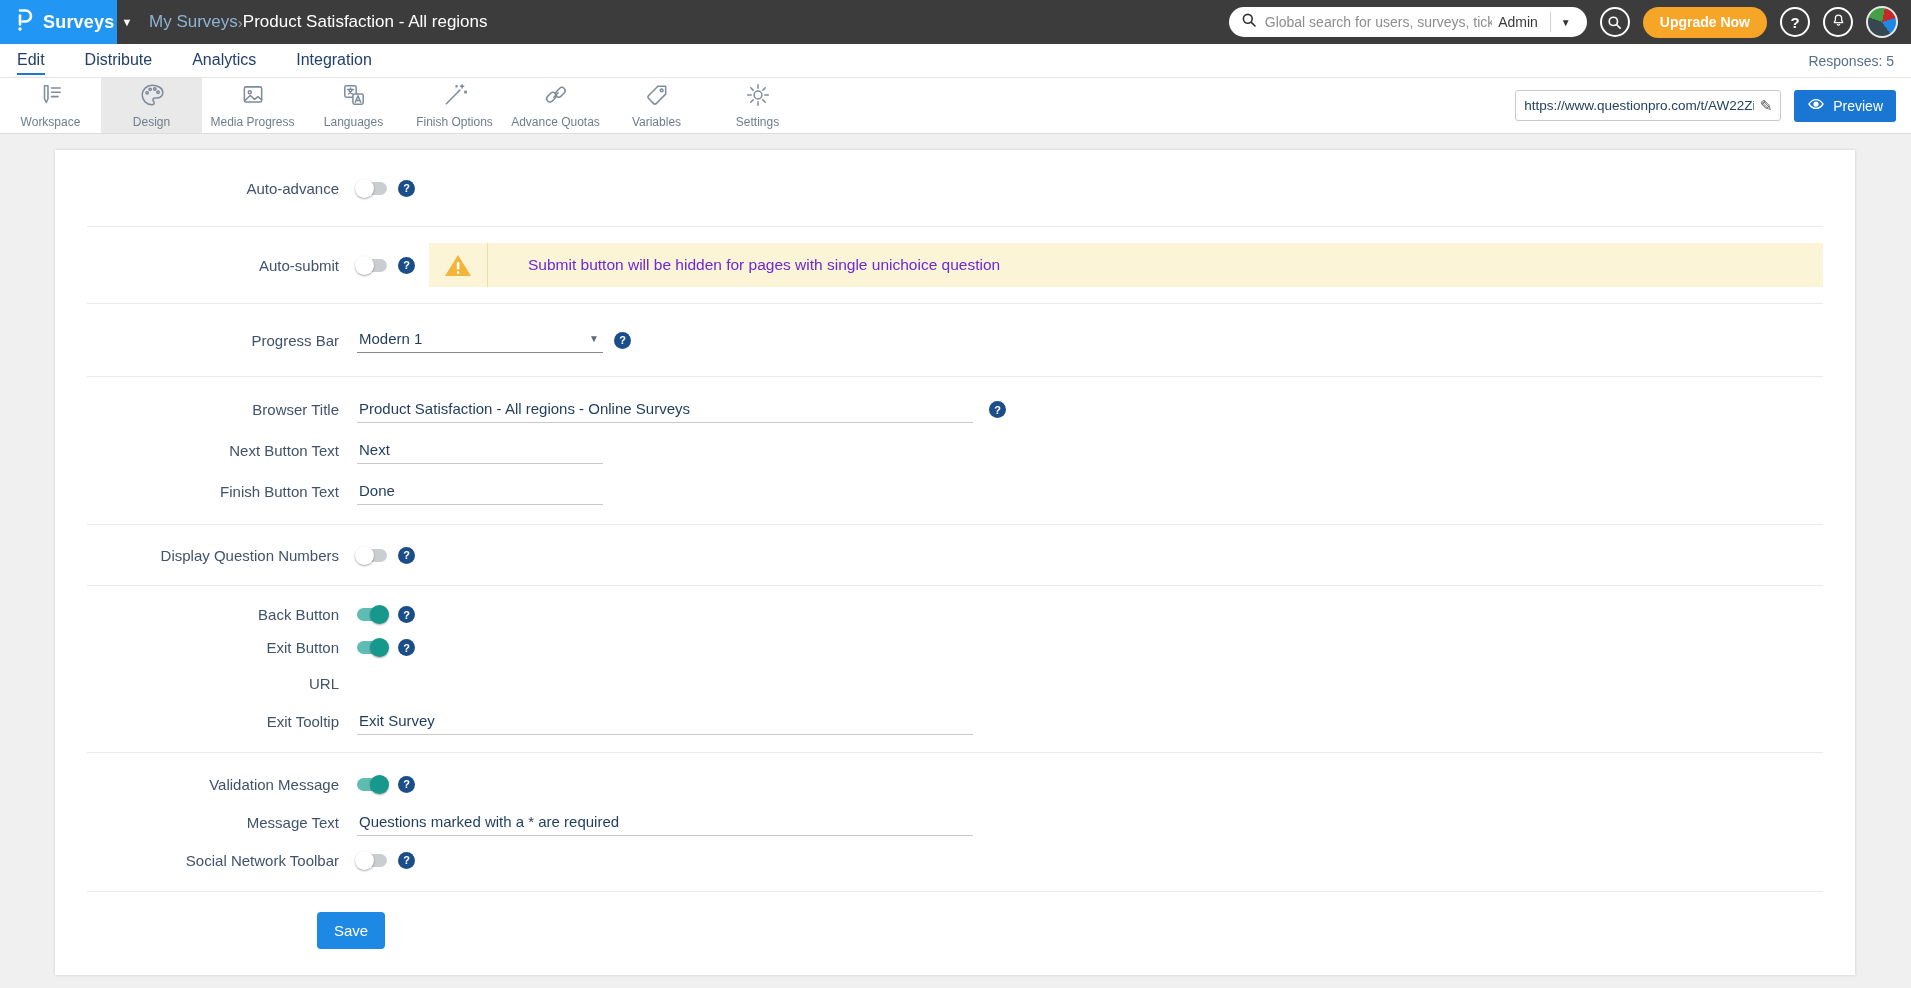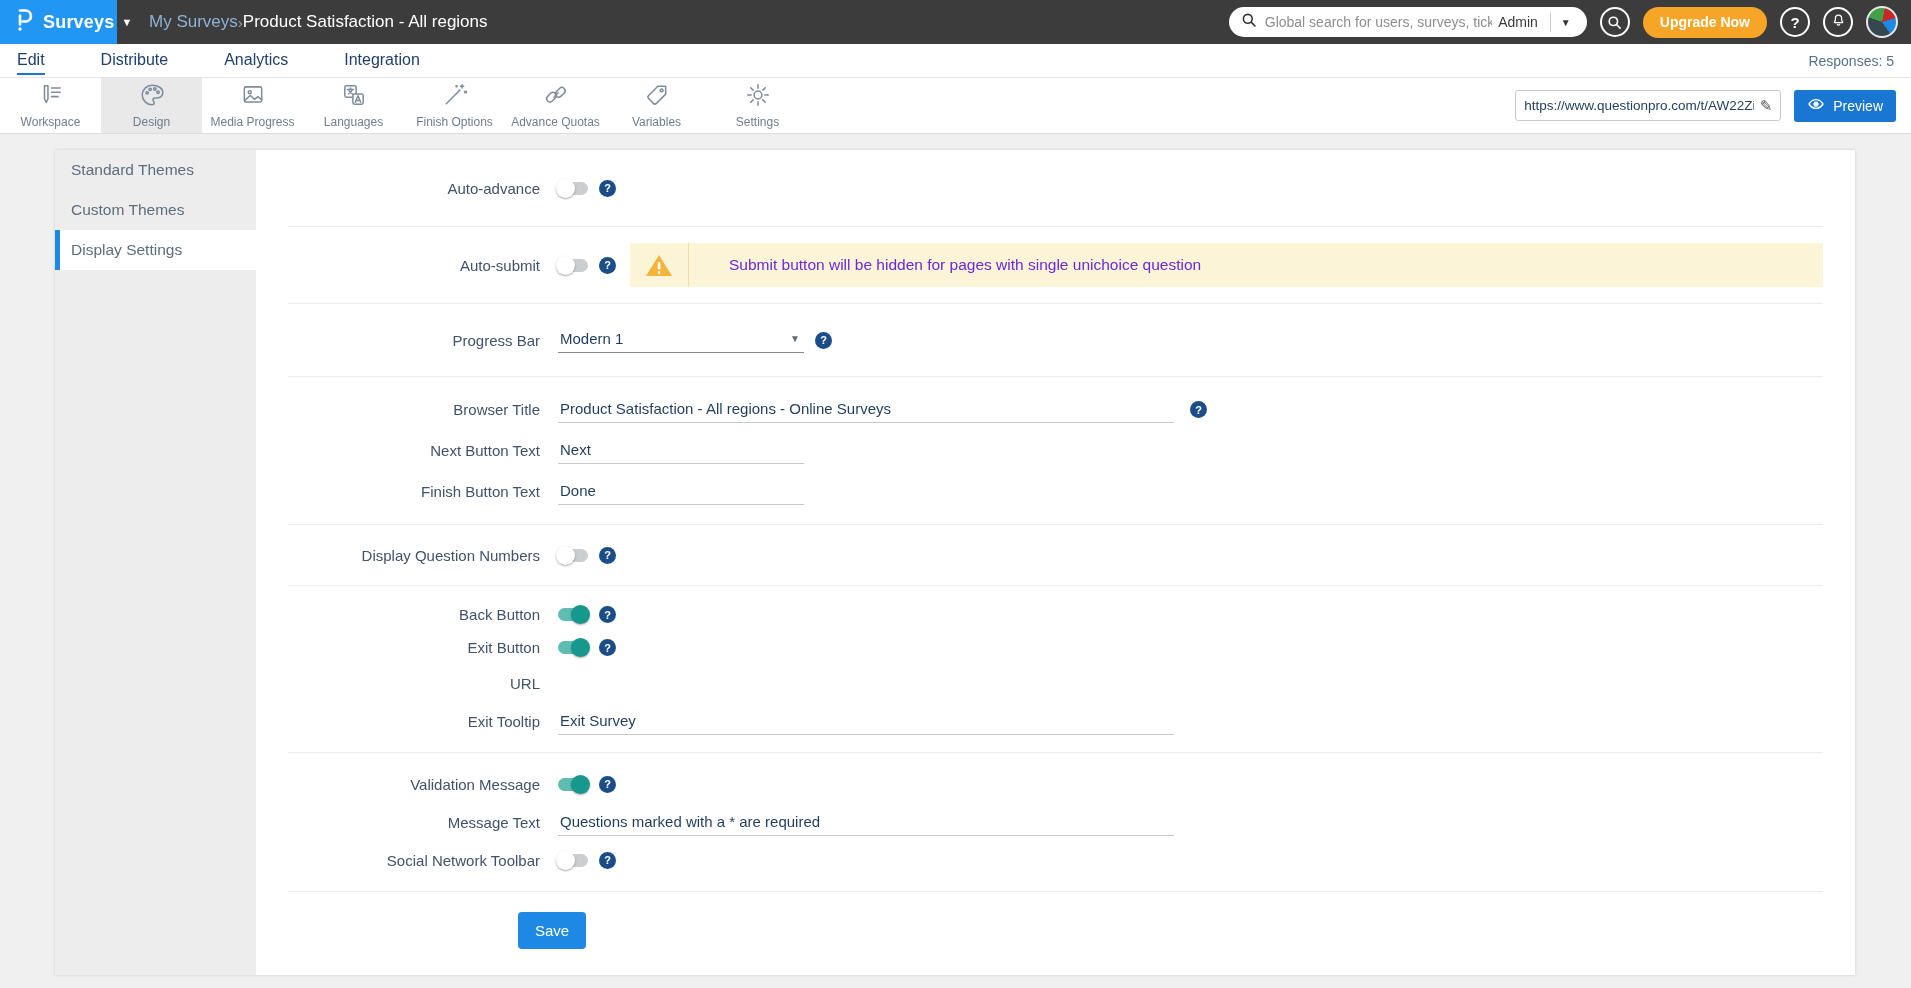--- a/index.html
+++ b/index.html
@@ -23,21 +23,21 @@
   .pill-scope { font-size:14px; color:#3a3a3a; padding:0 12px 0 6px; cursor:pointer; white-space:nowrap; }
   .pill-div { width:1px; height:20px; background:#ccc; }
   .pill-caret { padding:0 10px; font-size:10px; color:#333; cursor:pointer; }
   .ring-icon { width:30px; height:30px; border-radius:50%; border:2px solid #fff; display:flex; align-items:center; justify-content:center; color:#fff; cursor:pointer; flex-shrink:0; }
   .ring-icon.q { font-size:15px; font-weight:bold; }
   .upgrade-btn { height:31px; padding:0 17px; border-radius:16px; background:#f7a526; color:#fff; font-size:14px; font-weight:bold; display:flex; align-items:center; cursor:pointer; white-space:nowrap; }
   .avatar { width:32px; height:32px; border-radius:50%; border:2px solid #e8e8e8; background:conic-gradient(from 210deg,#37474f 0 22%,#43a047 22% 45%,#c62828 45% 62%,#1e88e5 62% 82%,#37474f 82% 100%); cursor:pointer; flex-shrink:0; }
 
   
   .tabrow { height:33px; background:#fff; display:flex; align-items:center; padding:0 17px; }
-  .tabs { display:flex; gap:56px; }
+  .tabs { display:flex; gap:40px; }
   .tab { font-size:16px; color:#21406e; cursor:pointer; padding:5px 0 4px; }
   .tab.active { border-bottom:2px solid #1976d2; }
   .responses { margin-left:auto; font-size:14px; color:#56718c; }
 
   
   .toolbar { height:57px; background:#fff; border-top:1px solid #e4e4e4; border-bottom:1px solid #ddd; display:flex; align-items:stretch; }
   .tool { width:101px; display:flex; flex-direction:column; align-items:center; justify-content:center; gap:4px; cursor:pointer; color:#6f7d8c; font-size:12px; white-space:nowrap; }
   .tool.active { background:#e9e9e9; }
   .toolbar-right { margin-left:auto; display:flex; align-items:center; gap:13px; padding-right:15px; }
   .url-box { width:266px; height:31px; border:1px solid #c9c9c9; border-radius:3px; background:#fff; display:flex; align-items:center; padding:0 8px; cursor:text; }
@@ -252,25 +252,20 @@
           <path d="M2 8s3.2-5 8-5 8 5 8 5-3.2 5-8 5-8-5-8-5z"></path>
             <circle cx="10" cy="8" r="2.2" fill="#fff"></circle>
         </svg>
       </span>
       <span>Preview</span>
     </button>
   </div>
 </div>
 
 <div class="card">
-  <div class="sidebar">
-    <div class="sb-item">Standard Themes</div>
-    <div class="sb-item">Custom Themes</div>
-    <div class="sb-item active">Display Settings</div>
-  </div>
 
   <div class="content">
 
     <div class="group g1">
       <div class="frow">
         <span class="flabel">Auto-advance</span>
         <span class="switch off">
             <span class="knob"></span>
           </span>
         <span class="help">?</span>

